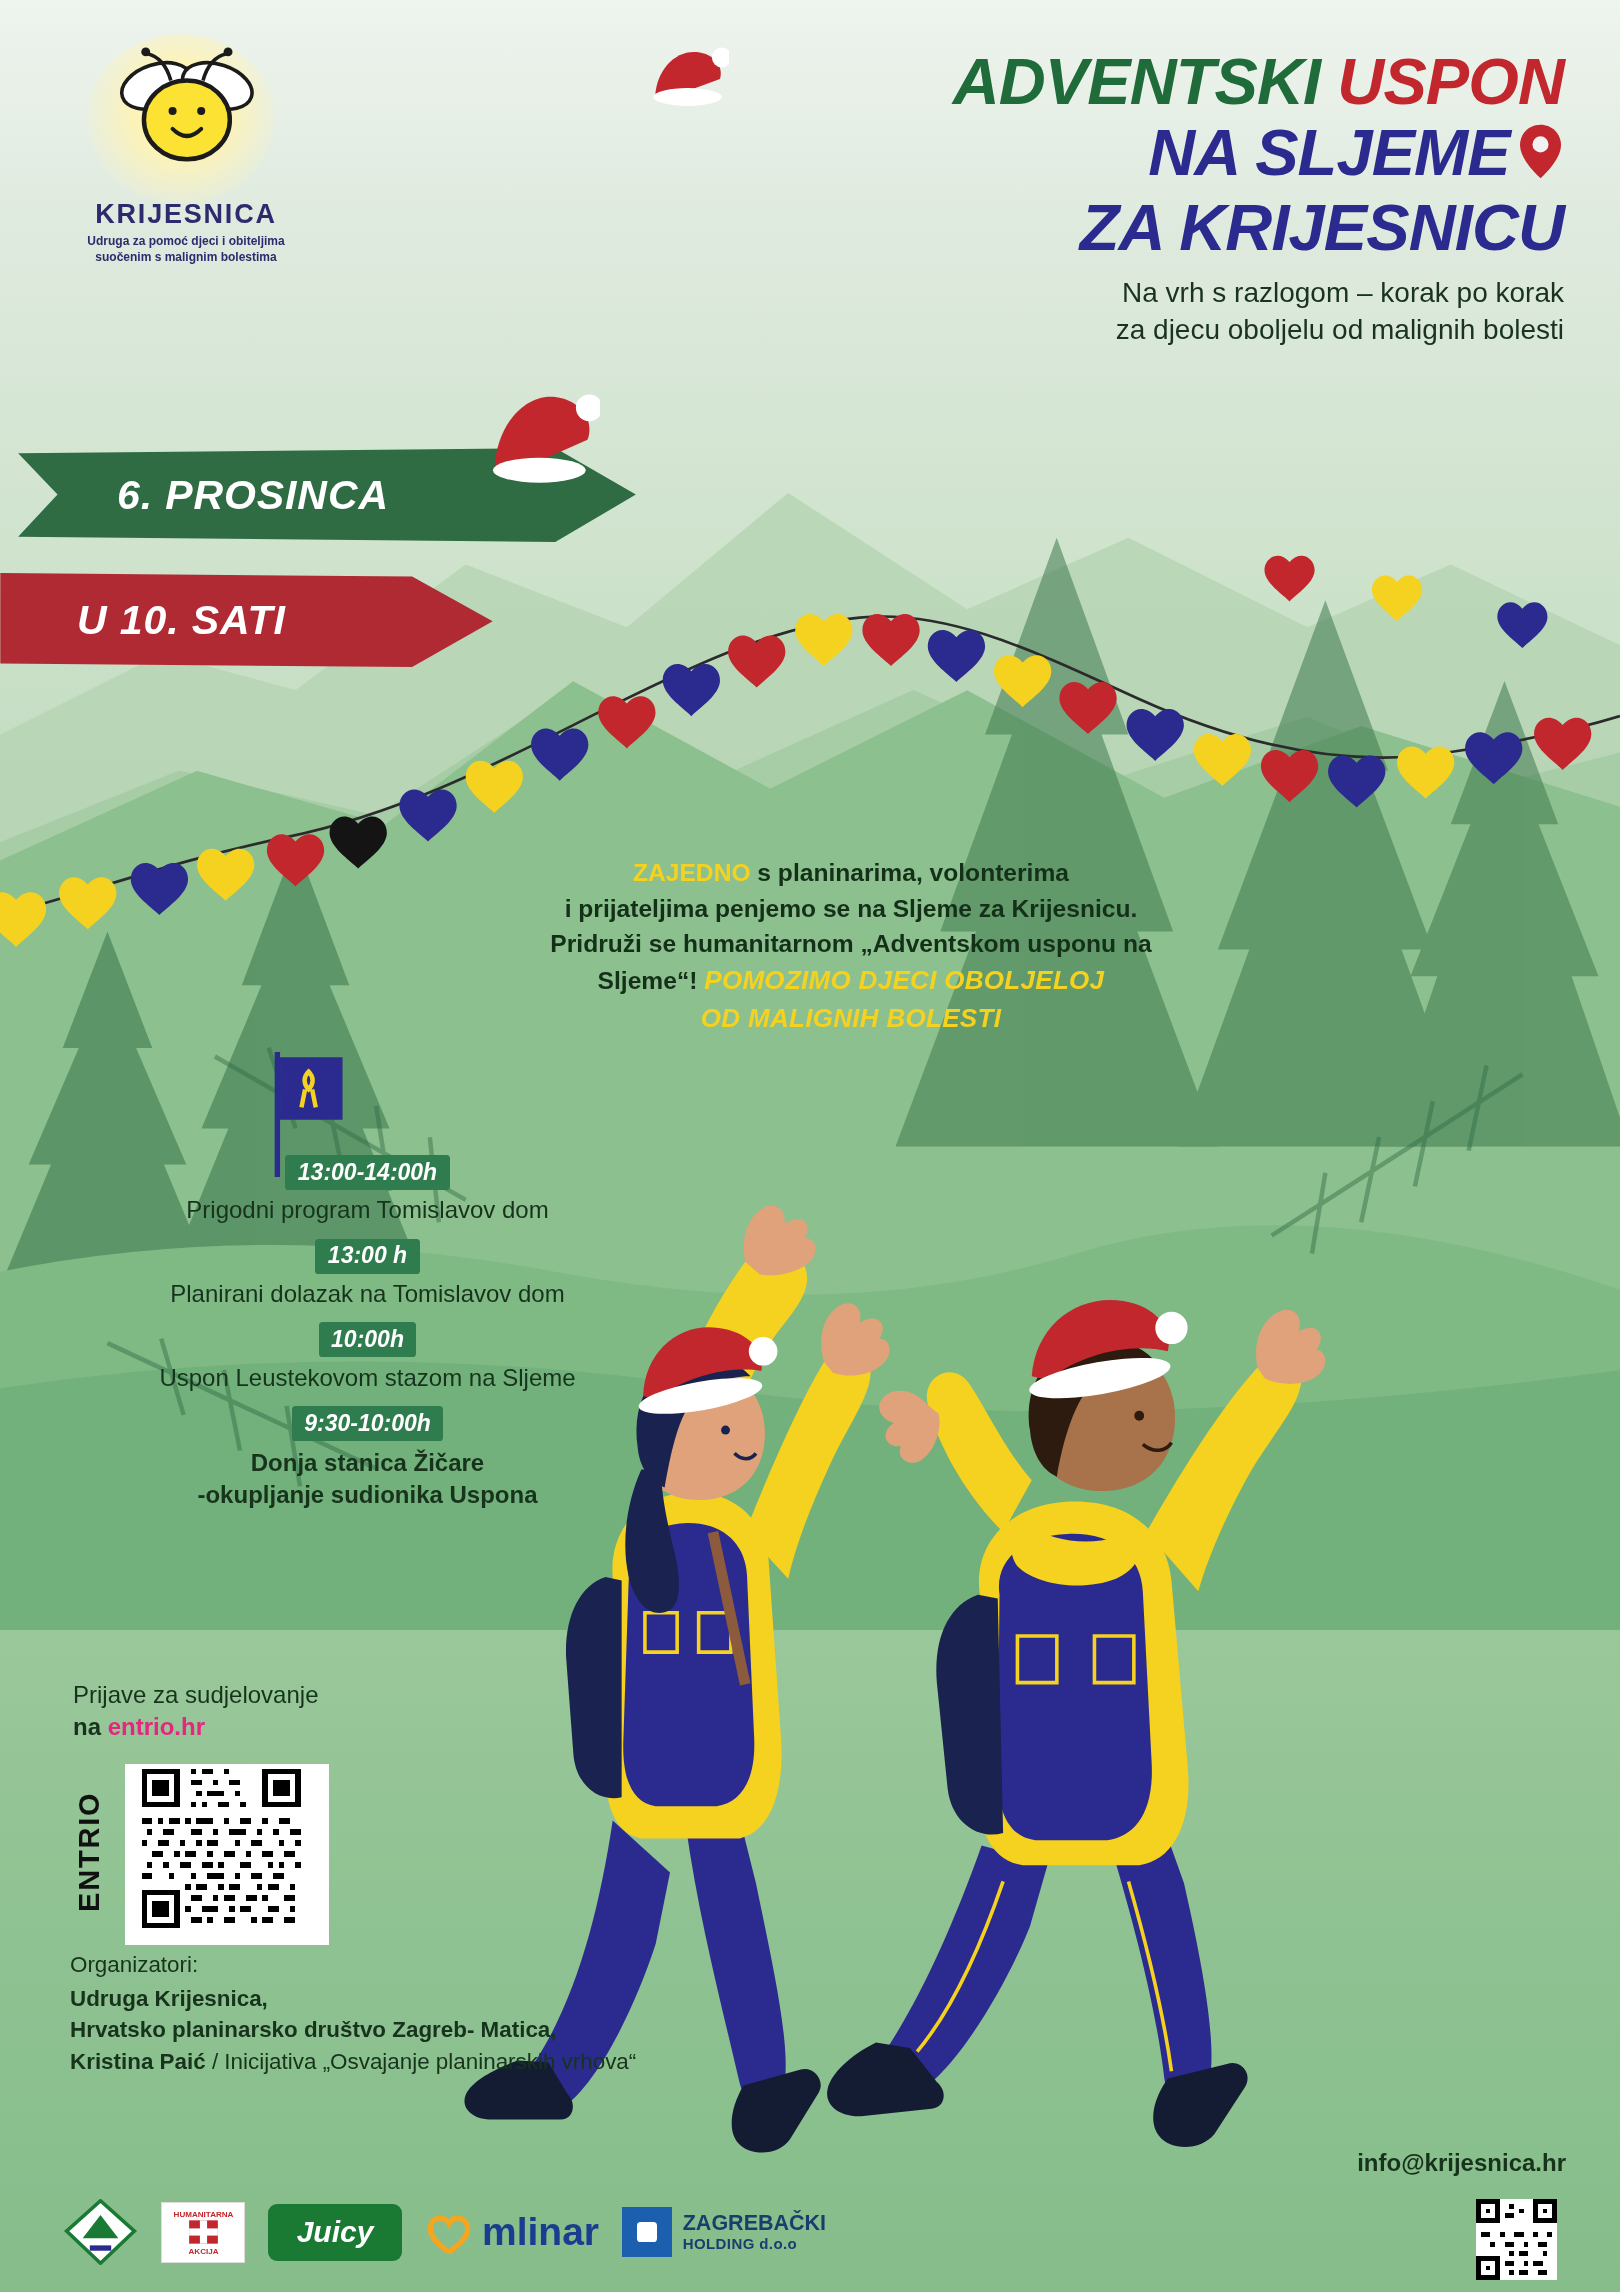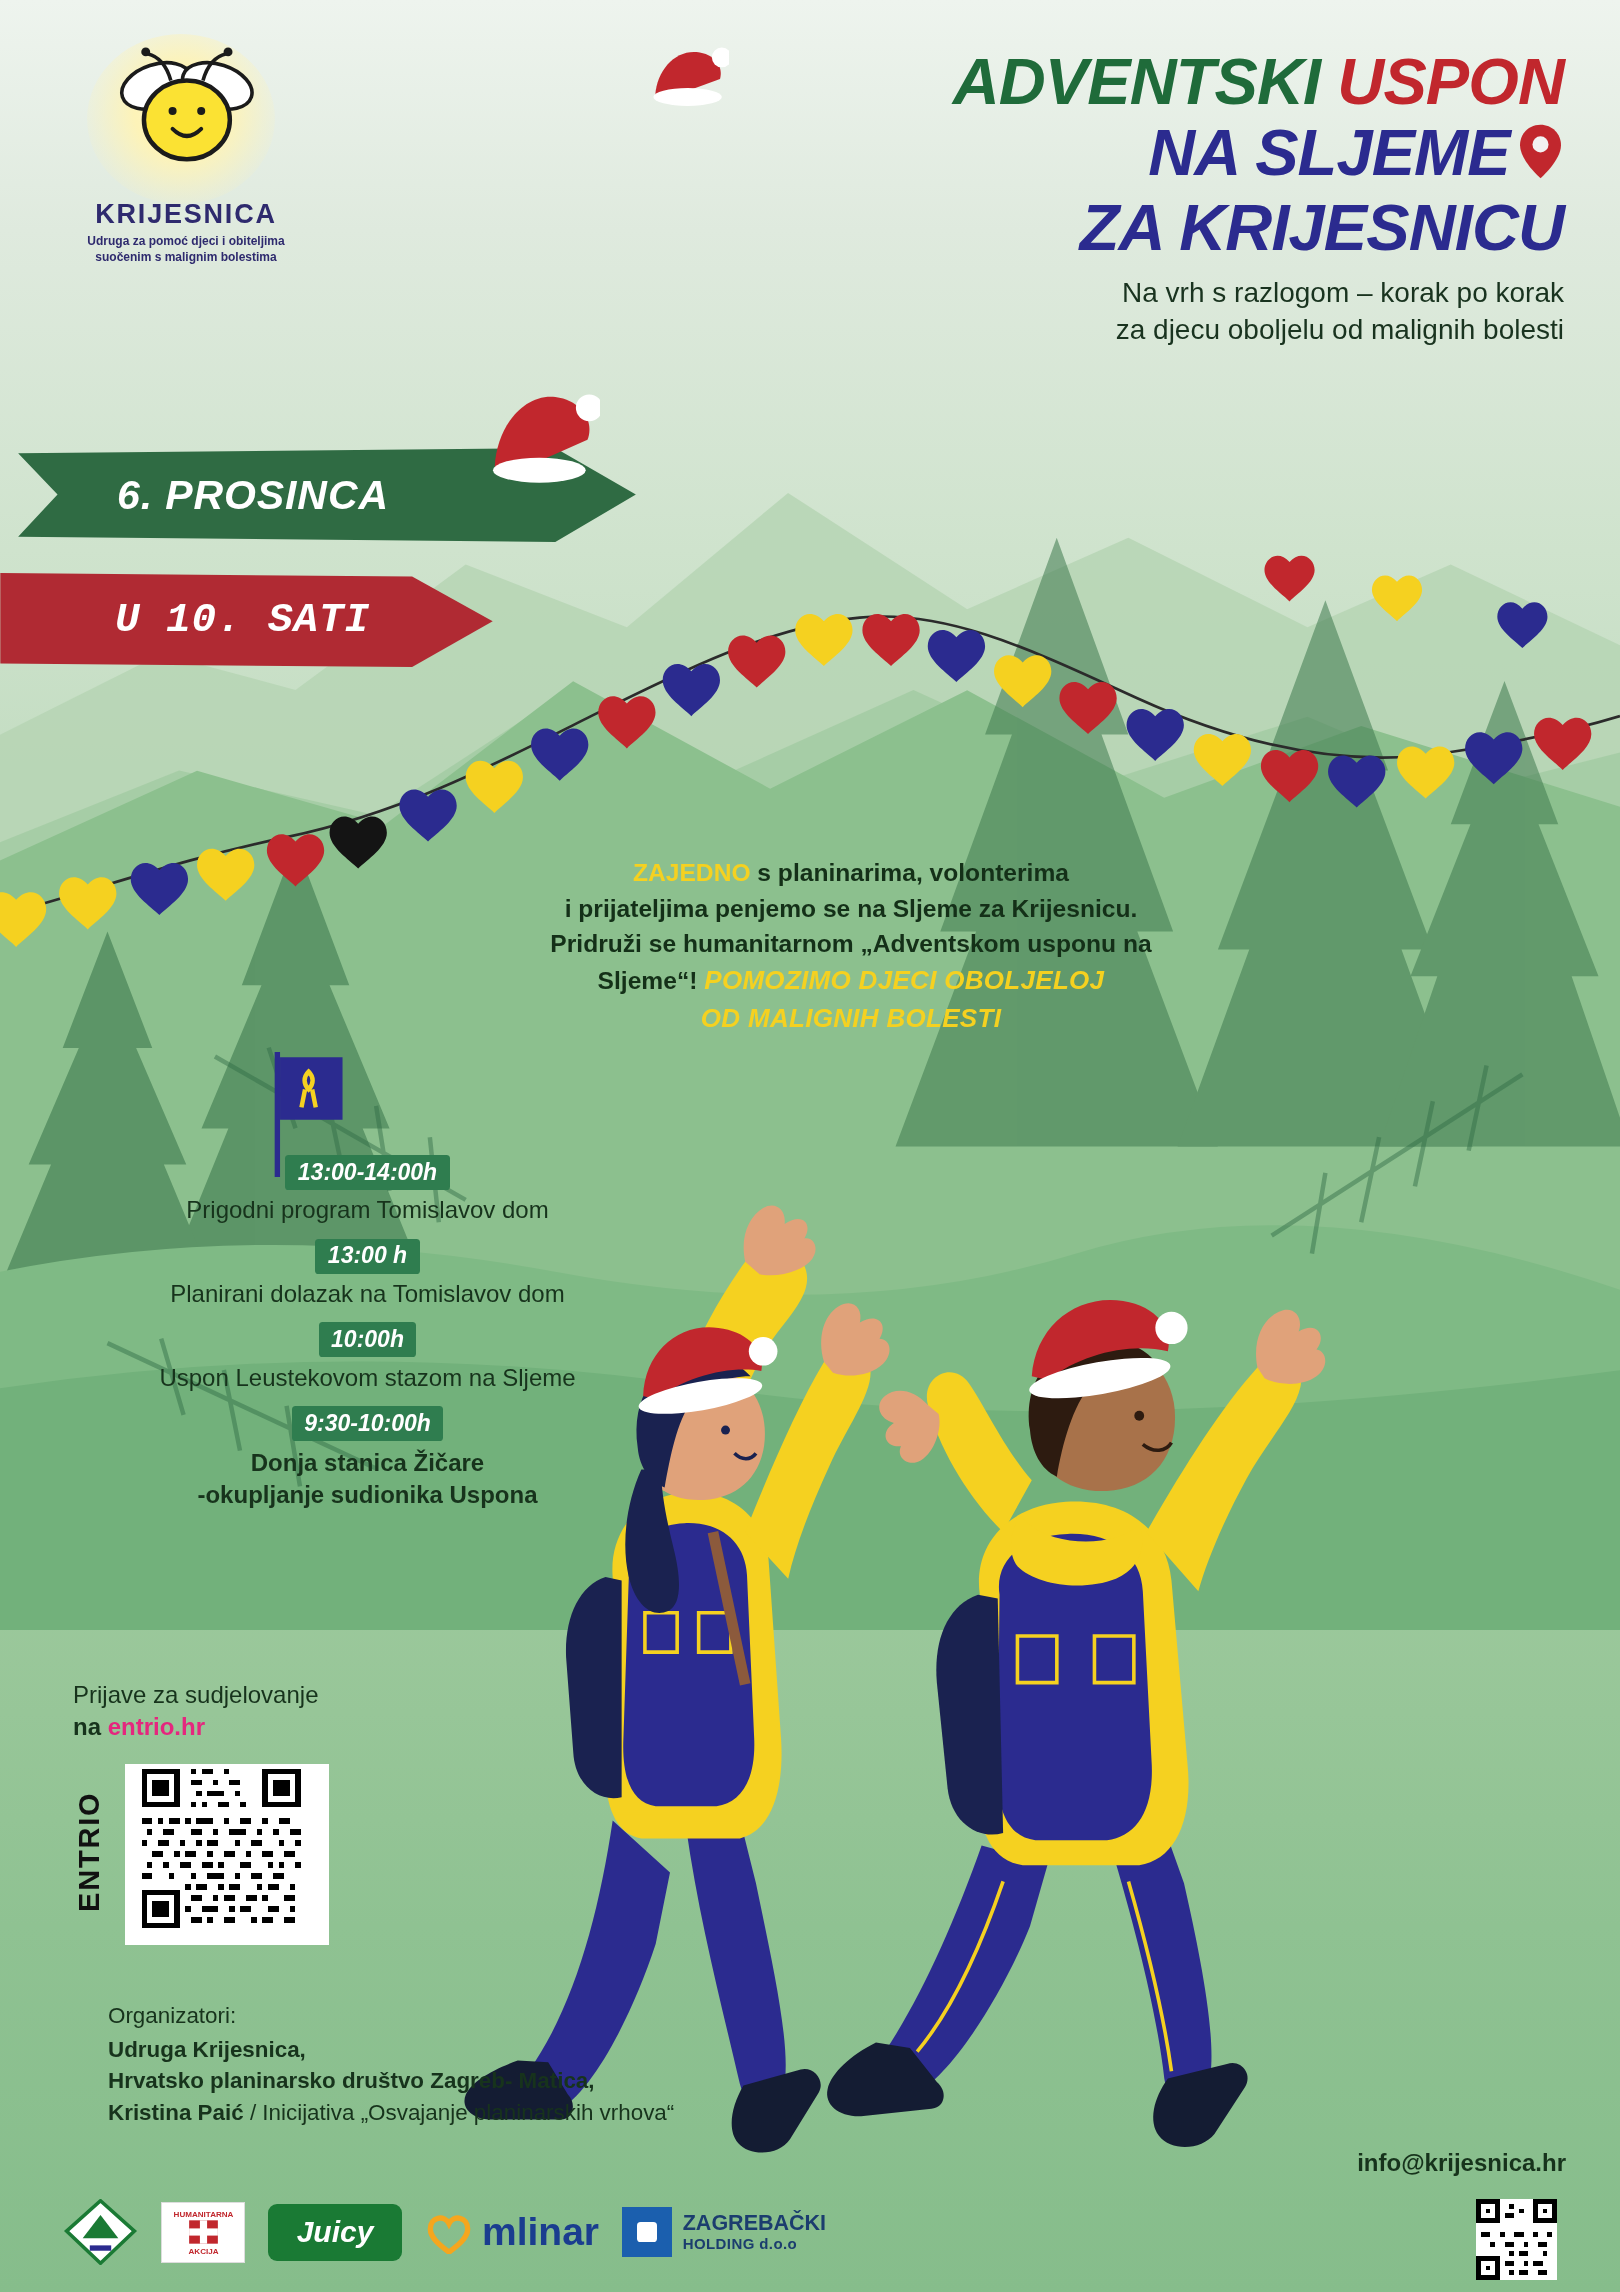--- a/index.html
+++ b/index.html
@@ -50,21 +50,21 @@
   
   .banner{position:absolute;}
   .banner .txt{
     position:absolute;left:0;top:0;width:100%;height:100%;
     display:flex;align-items:center;
     font-style:italic;font-weight:bold;color:#fff;letter-spacing:0.9px;
   }
   #banner-date{left:18px;top:448px;width:618px;height:94px;}
   #banner-date .txt{font-size:41px;padding-left:99px;}
   #banner-time{left:0px;top:573px;width:493px;height:94px;}
-  #banner-time .txt{font-size:41px;padding-left:115px;font-family:Liberation Mono, monospace;}
+  #banner-time .txt{font-size:41px;padding-left:77px;}
   .santa-banner{position:absolute;left:484px;top:381px;}
 
   
   .garland{position:absolute;left:0;top:528px;width:100%;height:448px;}
 
   
   .para{
     position:absolute;left:430px;top:855px;width:842px;text-align:center;
     font-size:24.6px;line-height:1.45;color:#143018;font-weight:600;
   }
@@ -87,21 +87,21 @@
   .signup .pink{color:#e5267e;font-weight:bold;}
   .entrio-word{
     position:absolute;left:73px;top:1769px;width:50px;height:143px;
     color:#111;font-weight:bold;font-size:29px;letter-spacing:1.8px;
     writing-mode:vertical-rl;text-orientation:mixed;transform:rotate(180deg);
   }
   .qr{position:absolute;left:125px;top:1764px;width:193px;height:170px;background:#fff;padding:5.4px;}
   .qr svg{display:block;}
 
   
-  .organizers{position:absolute;left:70px;top:2000px;font-size:22.4px;color:#17331c;line-height:1.42;margin-left:38px;}
+  .organizers{position:absolute;left:70px;top:1949px;font-size:22.4px;color:#17331c;line-height:1.42;}
   .organizers .lbl{font-weight:normal;margin-bottom:1.8px;}
   .organizers b{font-weight:bold;}
   .email{position:absolute;right:54px;top:2149px;font-size:24px;color:#17331c;font-weight:600;}
 
   
   .sponsors{position:absolute;left:63px;top:2199px;display:flex;align-items:center;gap:23px;}
   .sp{height:66px;display:flex;align-items:center;}
   .sp-hpd{width:75px;height:66px;}
   .sp-ha{width:82px;height:59px;background:#fff;border:0.9px solid #ddd;display:flex;align-items:center;justify-content:center;}
   .sp-juicy{width:134px;height:57px;background:#1a7a34;border-radius:9px;display:flex;align-items:center;justify-content:center;color:#fff;font-weight:bold;font-style:italic;font-size:30px;}

